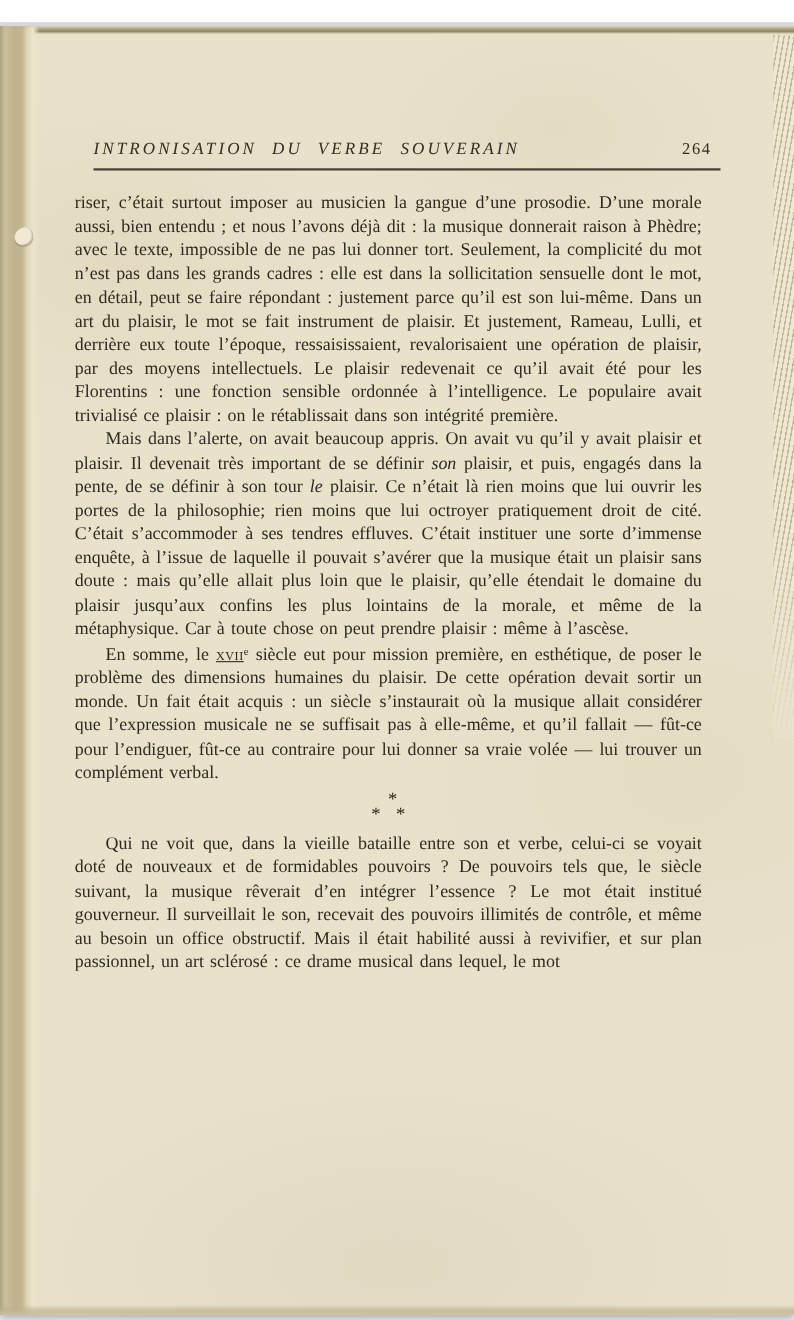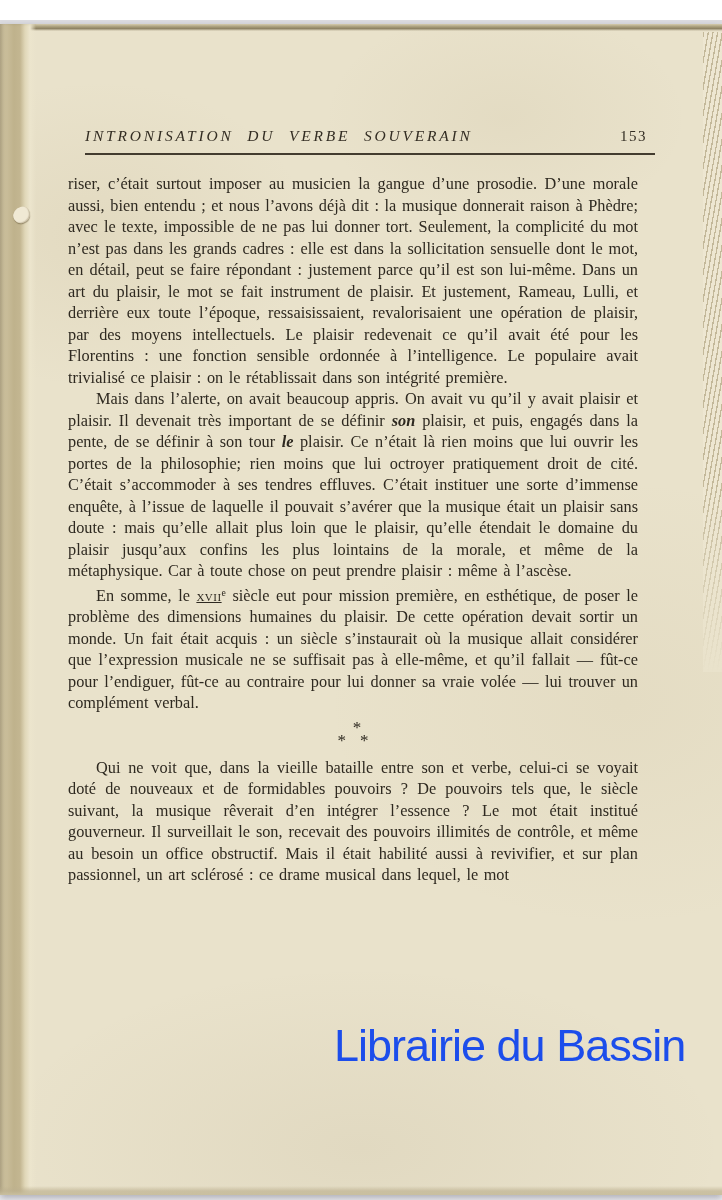--- a/index.html
+++ b/index.html
@@ -116,21 +116,21 @@
     word-spacing: 1.5px;
     -webkit-hyphens: auto;
     hyphens: auto;
   }
   .text-block p.para {
     margin: 0;
   }
   .text-block p.para.indent {
     text-indent: 28px;
   }
-  .italic { font-style: italic; font-weight: bold; }
+  .italic { font-style: italic; }
   .smallcaps { font-variant: small-caps; letter-spacing: 0.5px; text-decoration: underline; }
   .superscript { font-size: 0.6em; vertical-align: 0.55em; }
   
   .asterism {
     margin: 7px 0 9px 0;
     text-align: center;
     font-size: 17px;
     color: #2e2920;
   }
   .ast-top {
@@ -163,29 +163,28 @@
 <div class="scene">
   <div class="page">
     <div class="page-top-edge"></div>
     <div class="page-spine-edge"></div>
     <div class="paper-chip"></div>
     <div class="page-stack-edge"></div>
     <div class="page-bottom-edge"></div>
 
     <div class="running-header">
       <span class="chapter-title">INTRONISATION DU VERBE SOUVERAIN</span>
-      <span class="page-number">153</span>
+      <span class="page-number">264</span>
     </div>
 
     <div class="text-block" lang="fr">
         <p class="para"><span>riser, c’était surtout imposer au musicien la gangue d’une prosodie. D’une morale aussi, bien entendu ; et nous l’avons déjà dit : la musique donnerait raison à Phèdre; avec le texte, impossible de ne pas lui donner tort. Seulement, la complicité du mot n’est pas dans les grands cadres : elle est dans la sollicitation sensuelle dont le mot, en détail, peut se faire répondant : justement parce qu’il est son lui-même. Dans un art du plaisir, le mot se fait instrument de plaisir. Et justement, Rameau, Lulli, et derrière eux toute l’époque, ressaisissaient, revalorisaient une opération de plaisir, par des moyens intellectuels. Le plaisir redevenait ce qu’il avait été pour les Florentins : une fonction sensible ordonnée à l’intelligence. Le populaire avait trivialisé ce plaisir : on le rétablissait dans son intégrité première.</span></p>
         <p class="para indent"><span>Mais dans l’alerte, on avait beaucoup appris. On avait vu qu’il y avait plaisir et plaisir. Il devenait très important de se définir </span><span class="italic">son</span><span> plaisir, et puis, engagés dans la pente, de se définir à son tour </span><span class="italic">le</span><span> plaisir. Ce n’était là rien moins que lui ouvrir les portes de la philosophie; rien moins que lui octroyer pratiquement droit de cité. C’était s’accommoder à ses tendres effluves. C’était instituer une sorte d’immense enquête, à l’issue de laquelle il pouvait s’avérer que la musique était un plaisir sans doute : mais qu’elle allait plus loin que le plaisir, qu’elle étendait le domaine du plaisir jusqu’aux confins les plus lointains de la morale, et même de la métaphysique. Car à toute chose on peut prendre plaisir : même à l’ascèse.</span></p>
         <p class="para indent"><span>En somme, le </span><span class="smallcaps">xvii</span><span class="superscript">e</span><span> siècle eut pour mission première, en esthétique, de poser le problème des dimensions humaines du plaisir. De cette opération devait sortir un monde. Un fait était acquis : un siècle s’instaurait où la musique allait considérer que l’expression musicale ne se suffisait pas à elle-même, et qu’il fallait — fût-ce pour l’endiguer, fût-ce au contraire pour lui donner sa vraie volée — lui trouver un complément verbal.</span></p>
         <div class="asterism">
           <span class="ast-top">*</span>
           <div class="ast-bottom"><span>*</span><span>*</span></div>
         </div>
         <p class="para indent"><span>Qui ne voit que, dans la vieille bataille entre son et verbe, celui-ci se voyait doté de nouveaux et de formidables pouvoirs ? De pouvoirs tels que, le siècle suivant, la musique rêverait d’en intégrer l’essence ? Le mot était institué gouverneur. Il surveillait le son, recevait des pouvoirs illimités de contrôle, et même au besoin un office obstructif. Mais il était habilité aussi à revivifier, et sur plan passionnel, un art sclérosé : ce drame musical dans lequel, le mot</span></p>
       </div>
 
-    <div class="watermark" style="color: rgb(28, 77, 235);">Librairie du Bassin</div>
   </div>
 </div>
 
 </body></html>

